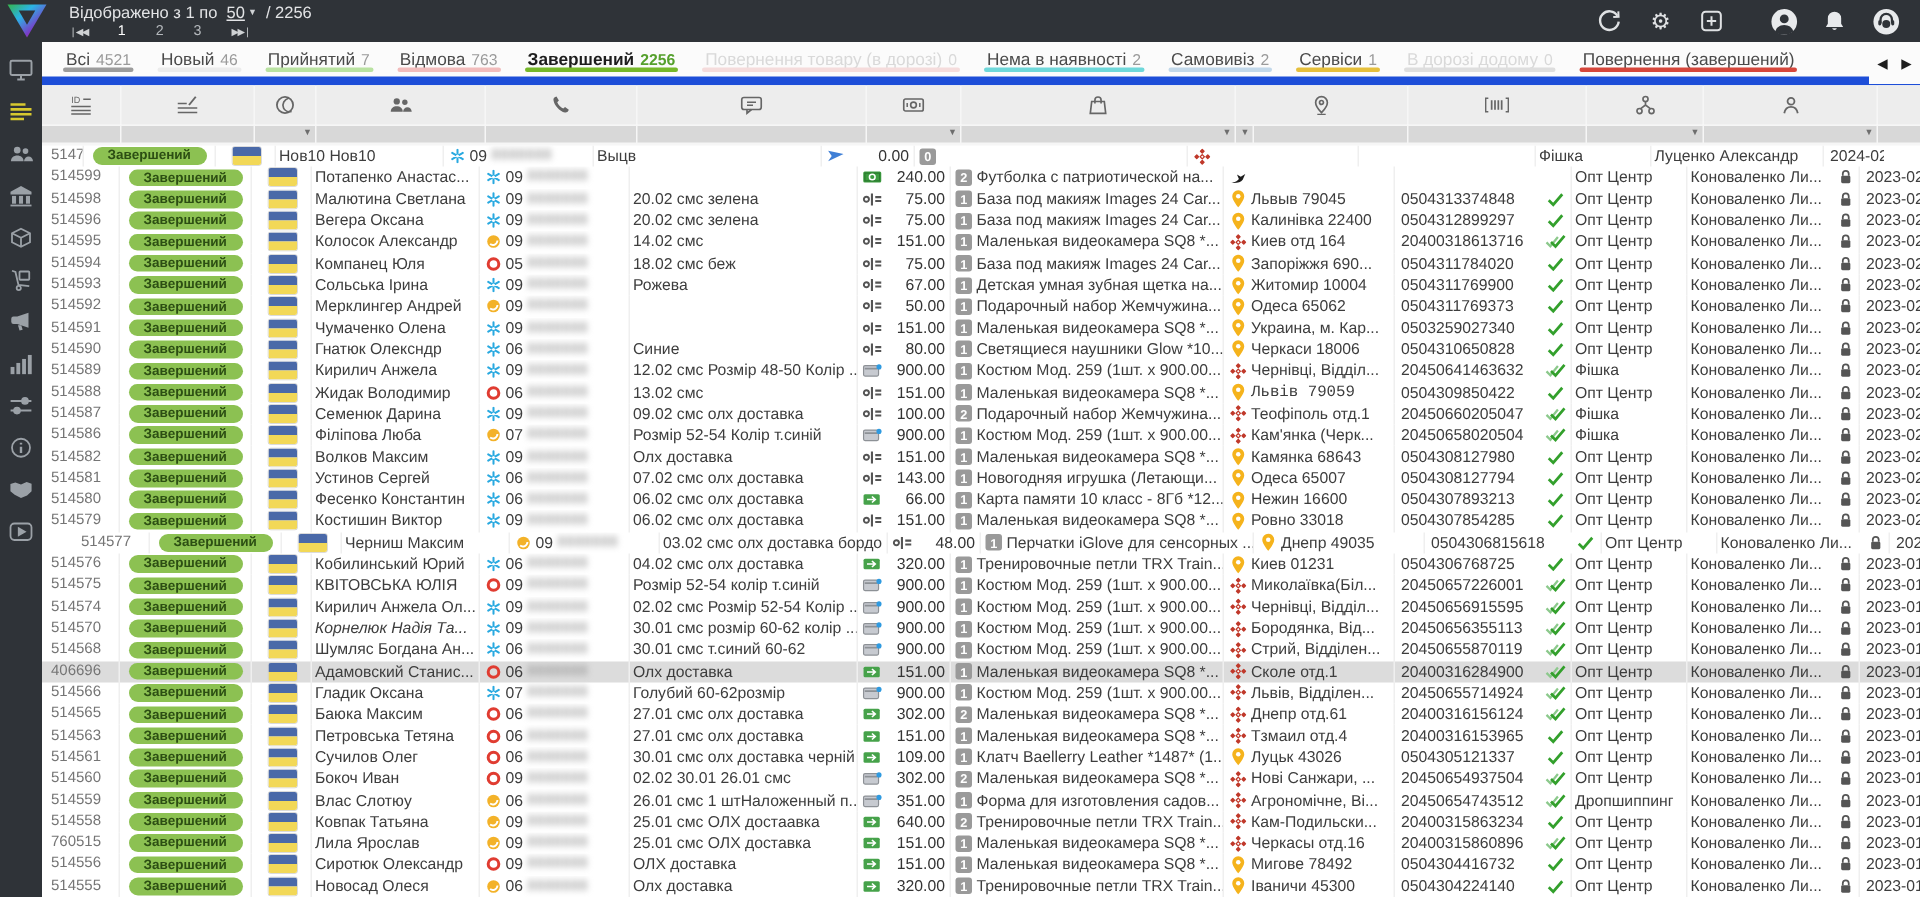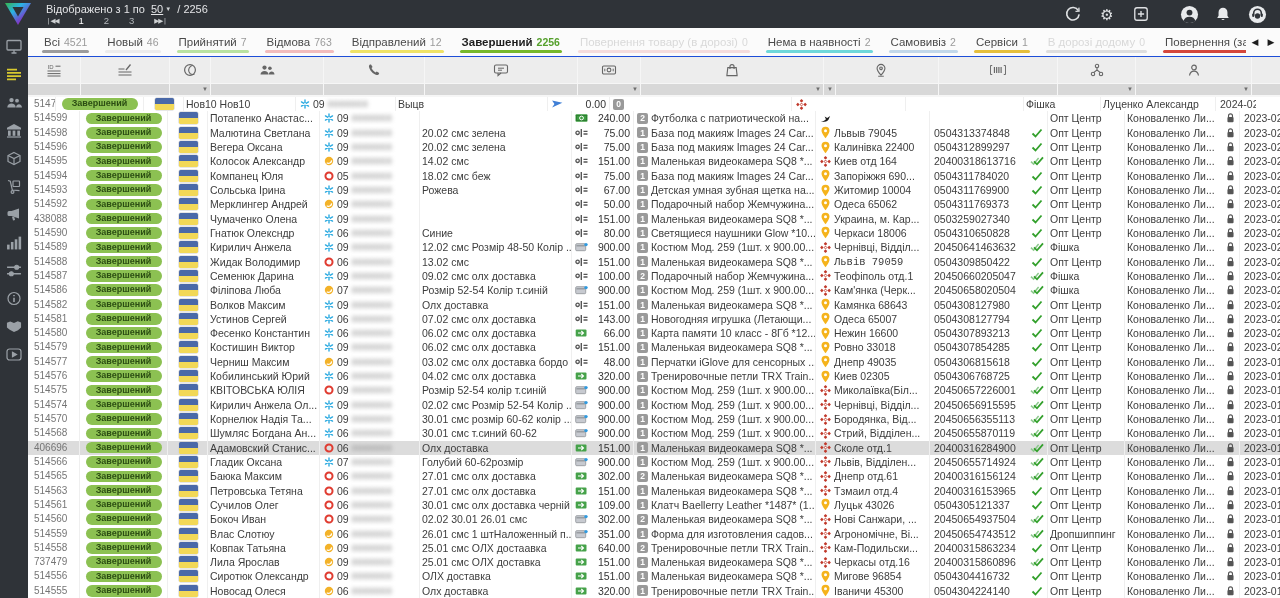--- a/index.html
+++ b/index.html
@@ -25,21 +25,21 @@
   .gear-glyph{color:#dfe1e3;font-size:15px;line-height:15px;}
   
   .sidebar{position:absolute;left:0;top:28px;width:28px;height:570px;background:#2f3338;z-index:4;}
   .sb-item{width:28px;height:28px;display:flex;align-items:center;justify-content:center;
            color:#9ba1a7;cursor:pointer;}
   .sb-item:first-child{margin-top:4px;}
   .sb-item.active{color:#d8c92f;}
   .sb-item svg{width:16px;height:15px;}
   
   .tabbar{position:absolute;left:28px;top:28px;width:1252px;height:29px;background:#fbfbfb;
-          border-bottom:1px solid #1d4ed8;display:flex;overflow:hidden;box-sizing:border-box;
+          border-bottom:6px solid #1d4ed8;display:flex;overflow:hidden;box-sizing:border-box;
           padding-left:6px;padding-right:34px;}
   .tab{position:relative;padding:0 10px;display:flex;align-items:center;gap:4px;font-size:11.5px;
        color:#4a4a4a;white-space:nowrap;cursor:pointer;}
   .tab .cnt{font-size:10.5px;color:#9a9a9a;}
   .tab .ul{position:absolute;left:8px;right:8px;bottom:3px;height:3px;border-radius:2px;}
   .tab.active .lbl{font-weight:bold;color:#1d1d1d;}
   .tab.active .cnt{color:#55a02c;font-weight:bold;}
   .tab.faded .lbl,.tab.faded .cnt{color:#d9d9d9;}
   .tabnav{position:absolute;right:0;top:28px;height:28px;width:34px;display:flex;align-items:center;
           justify-content:center;gap:9px;font-size:9px;color:#1d1d1d;background:#fbfbfb;z-index:6;}
@@ -257,25 +257,20 @@
     <div class="tab">
       <span class="lbl">Прийнятий</span>
       <span class="cnt">7</span>
       <div class="ul" style="background: rgb(185, 226, 161);"></div>
     </div>
     <div class="tab">
       <span class="lbl">Відмова</span>
       <span class="cnt">763</span>
       <div class="ul" style="background: rgb(242, 188, 188);"></div>
     </div>
-    <div class="tab">
-      <span class="lbl">Відправлений</span>
-      <span class="cnt">12</span>
-      <div class="ul" style="background: rgb(239, 226, 102);"></div>
-    </div>
     <div class="tab active">
       <span class="lbl">Завершений</span>
       <span class="cnt">2256</span>
       <div class="ul" style="background: rgb(118, 184, 42);"></div>
     </div>
     <div class="tab faded">
       <span class="lbl">Повернення товару (в дорозі)</span>
       <span class="cnt">0</span>
       <div class="ul" style="background: rgb(245, 220, 220);"></div>
     </div>
@@ -911,21 +906,21 @@
           <span class="lock">
             <svg viewBox="0 0 10 12">
               <path d="M2.8 5V3.6a2.2 2.2 0 0 1 4.4 0V5" fill="none" stroke="#555" stroke-width="1.3"></path>
               <rect x="1.6" y="5" width="6.8" height="5.6" rx="1" fill="#555"></rect>
             </svg>
           </span>
         </div>
         <div class="td c-date" style="width: 40px;">2023-02</div>
       </div>
       <div class="tr">
-        <div class="td c-id" style="width: 52px;">438088</div>
+        <div class="td c-id" style="width: 52px;">514591</div>
         <div class="td c-status" style="width: 88px;">
           <span class="pill">Завершений</span>
         </div>
         <div class="td c-flag" style="width: 40px;">
           <div class="flag">
             <div class="b"></div>
             <div class="y"></div>
           </div>
         </div>
         <div class="td c-name" style="width: 112px;">Чумаченко Олена</div>
@@ -1537,21 +1532,21 @@
           <span class="lock">
             <svg viewBox="0 0 10 12">
               <path d="M2.8 5V3.6a2.2 2.2 0 0 1 4.4 0V5" fill="none" stroke="#555" stroke-width="1.3"></path>
               <rect x="1.6" y="5" width="6.8" height="5.6" rx="1" fill="#555"></rect>
             </svg>
           </span>
         </div>
         <div class="td c-date" style="width: 40px;">2023-02</div>
       </div>
       <div class="tr">
-        <div class="td c-id" style="width: 52px;">514577</div>
+        <div class="td c-id" style="width: 52px; margin-left: 20px;">514577</div>
         <div class="td c-status" style="width: 88px;">
           <span class="pill">Завершений</span>
         </div>
         <div class="td c-flag" style="width: 40px;">
           <div class="flag">
             <div class="b"></div>
             <div class="y"></div>
           </div>
         </div>
         <div class="td c-name" style="width: 112px;">Черниш Максим</div>
@@ -1635,21 +1630,21 @@
         </div>
         <div class="td c-product" style="width: 182px;">
           <span class="qty">1</span>
           <span>Тренировочные петли TRX Train...</span>
         </div>
         <div class="td c-location" style="width: 114px;">
           <svg viewBox="0 0 11 13">
             <path d="M5.5 0.8A4 4 0 0 0 1.5 4.8c0 2.8 4 7.4 4 7.4s4-4.6 4-7.4a4 4 0 0 0-4-4z" fill="#f5b31c"></path>
             <circle cx="5.5" cy="4.8" r="1.5" fill="#fff"></circle>
           </svg>
-          <span>Киев 02305</span>
+          <span>Киев 01231</span>
         </div>
         <div class="td c-ttn" style="width: 118px;">
           <span>0504306768725</span>
           <span class="chk">
             <svg viewBox="0 0 12 10">
               <path d="M1.5 5.5l3 3 6-7" fill="none" stroke="#33a02c" stroke-width="1.8"></path>
             </svg>
           </span>
         </div>
         <div class="td c-source" style="width: 77px;">Опт Центр</div>
@@ -1797,21 +1792,21 @@
         <div class="td c-id" style="width: 52px;">514570</div>
         <div class="td c-status" style="width: 88px;">
           <span class="pill">Завершений</span>
         </div>
         <div class="td c-flag" style="width: 40px;">
           <div class="flag">
             <div class="b"></div>
             <div class="y"></div>
           </div>
         </div>
-        <div class="td c-name" style="width: 112px;">Корнелюк Надія Та...</div>
+        <div class="td c-name" style="width: 112px; font-style: italic;">Корнелюк Надія Та...</div>
         <div class="td c-phone" style="width: 100px;">
           <svg viewBox="0 0 11 11">
             <g stroke="#29a9e0" stroke-width="1.5" stroke-linecap="round">
               <path d="M5.5 1v9M1.6 3.25l7.8 4.5M1.6 7.75l7.8-4.5"></path>
             </g>
             <circle cx="5.5" cy="5.5" r="1.1" fill="#fff"></circle>
           </svg>
           <span>09</span>
           <span class="blurnum">8888888</span>
         </div>
@@ -2417,21 +2412,21 @@
           <span class="lock">
             <svg viewBox="0 0 10 12">
               <path d="M2.8 5V3.6a2.2 2.2 0 0 1 4.4 0V5" fill="none" stroke="#555" stroke-width="1.3"></path>
               <rect x="1.6" y="5" width="6.8" height="5.6" rx="1" fill="#555"></rect>
             </svg>
           </span>
         </div>
         <div class="td c-date" style="width: 40px;">2023-01</div>
       </div>
       <div class="tr">
-        <div class="td c-id" style="width: 52px;">737479</div>
+        <div class="td c-id" style="width: 52px;">760515</div>
         <div class="td c-status" style="width: 88px;">
           <span class="pill">Завершений</span>
         </div>
         <div class="td c-flag" style="width: 40px;">
           <div class="flag">
             <div class="b"></div>
             <div class="y"></div>
           </div>
         </div>
         <div class="td c-name" style="width: 112px;">Лила Ярослав</div>
@@ -2515,21 +2510,21 @@
         </div>
         <div class="td c-product" style="width: 182px;">
           <span class="qty">1</span>
           <span>Маленькая видеокамера SQ8 *...</span>
         </div>
         <div class="td c-location" style="width: 114px;">
           <svg viewBox="0 0 11 13">
             <path d="M5.5 0.8A4 4 0 0 0 1.5 4.8c0 2.8 4 7.4 4 7.4s4-4.6 4-7.4a4 4 0 0 0-4-4z" fill="#f5b31c"></path>
             <circle cx="5.5" cy="4.8" r="1.5" fill="#fff"></circle>
           </svg>
-          <span>Мигове 96854</span>
+          <span>Мигове 78492</span>
         </div>
         <div class="td c-ttn" style="width: 118px;">
           <span>0504304416732</span>
           <span class="chk">
             <svg viewBox="0 0 12 10">
               <path d="M1.5 5.5l3 3 6-7" fill="none" stroke="#33a02c" stroke-width="1.8"></path>
             </svg>
           </span>
         </div>
         <div class="td c-source" style="width: 77px;">Опт Центр</div>

